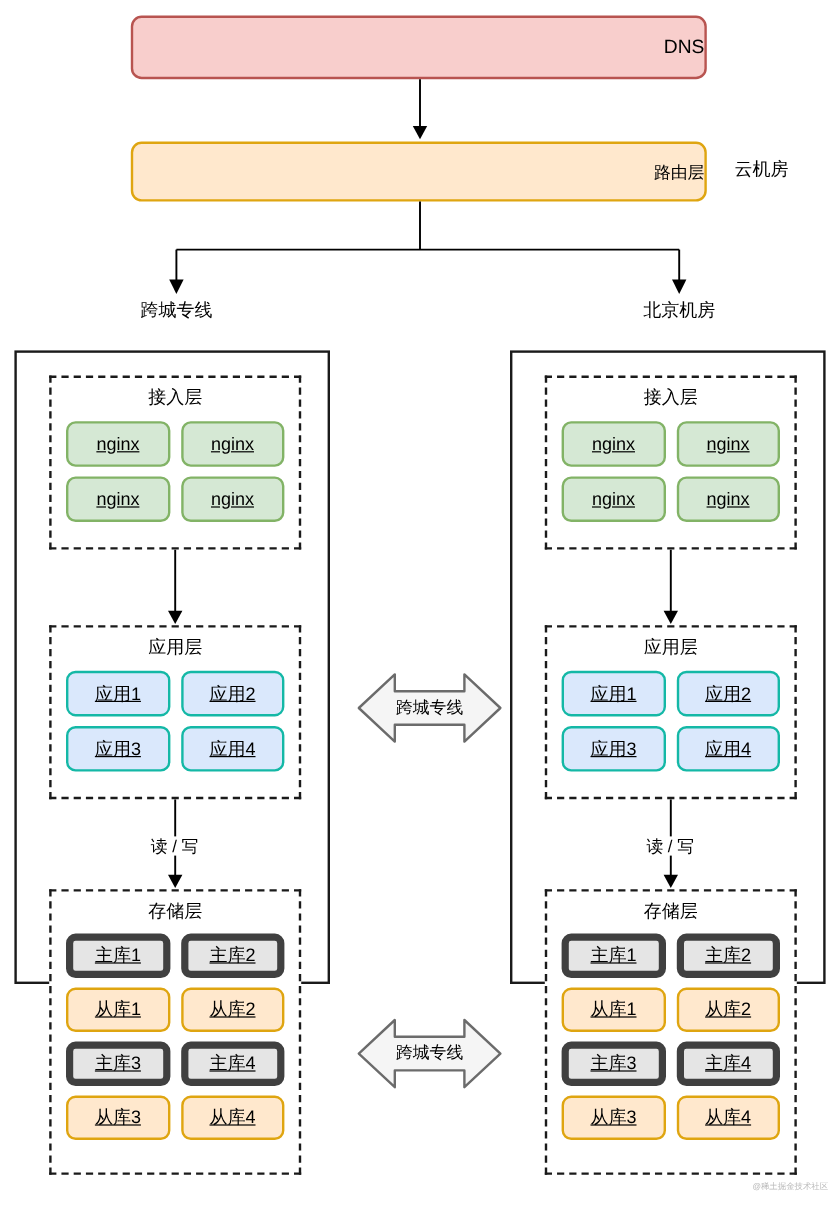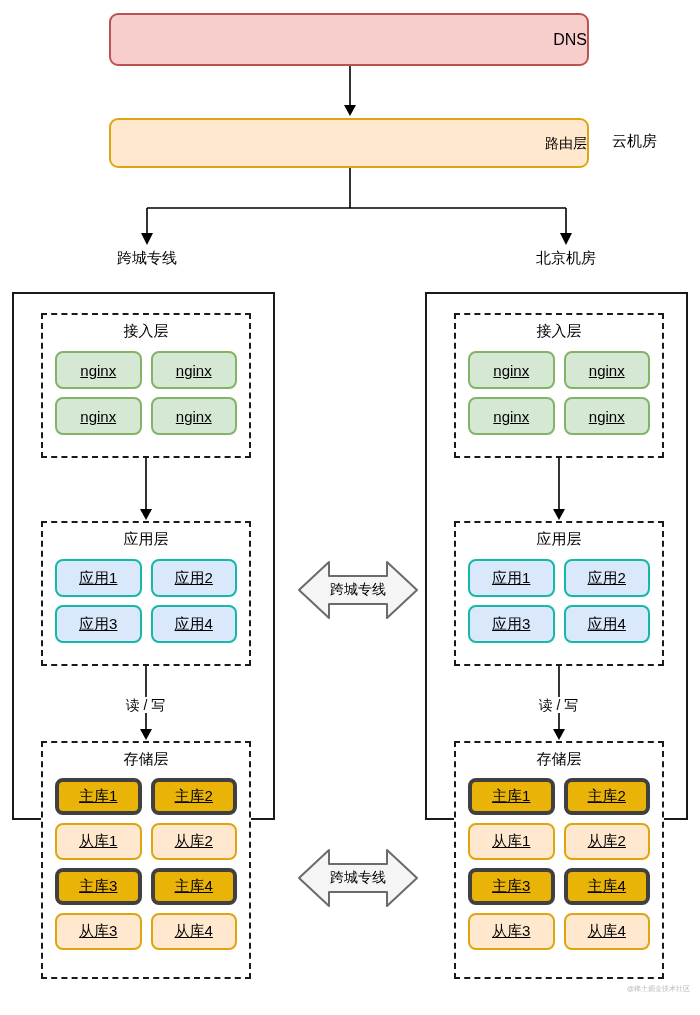--- a/index.html
+++ b/index.html
@@ -38,21 +38,21 @@
   .layer-app    { top:227px; height:145px; }
   .layer-storage{ top:447px; height:238px; }
   .layer-title { text-align:center; font-size:15px; padding-top:7px; }
 
   .grid2 { display:grid; grid-template-columns:1fr 1fr; gap:8px 9px; padding:10px 12px 0 12px;text-decoration:underline; }
   .layer-storage .grid2 { gap:8px 9px; padding-top:9px; }
   .node { height:38px; border-radius:8px; display:flex; align-items:center;
           justify-content:center; font-size:15px; }
   .node.nginx  { background:#d5e8d4; border:2px solid #82b366; }
   .node.appsrv { background:#dae8fc; border:2px solid #14b8a6; }
-  .node.master { background:#eab308; border:4px solid #404040; }
+  .node.master { background:#e5e5e5; border:6px solid #404040; }
   .node.slave  { background:#ffe8cd; border:2px solid #dfa510; }
   .layer-storage .node { height:37px; }
 
   .panel-arrow { position:absolute; left:0; width:263px; pointer-events:none; }
   .rw-label { position:absolute; top:403px; left:0; width:263px; text-align:center;
               font-size:14px; pointer-events:none; }
   .rw-label span { background:#fff; padding:0 3px; }
 
   
   .dbl-arrow { position:absolute; left:297px; width:122px; height:62px; }

